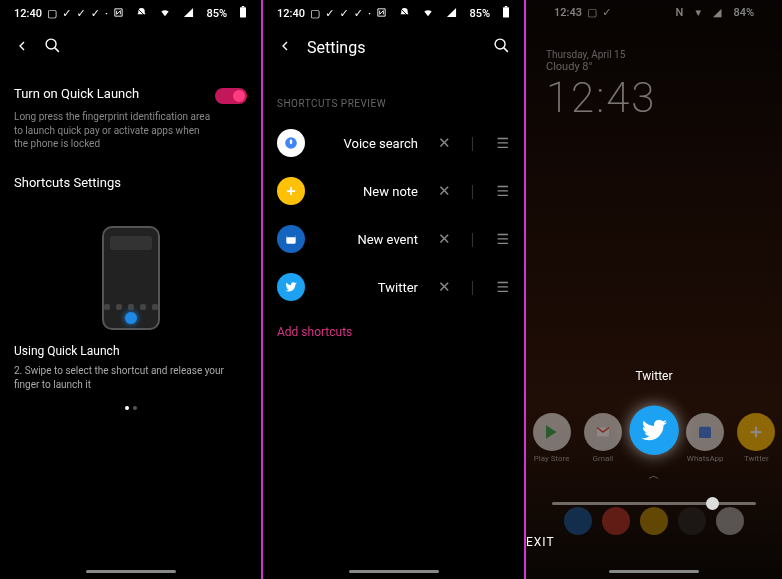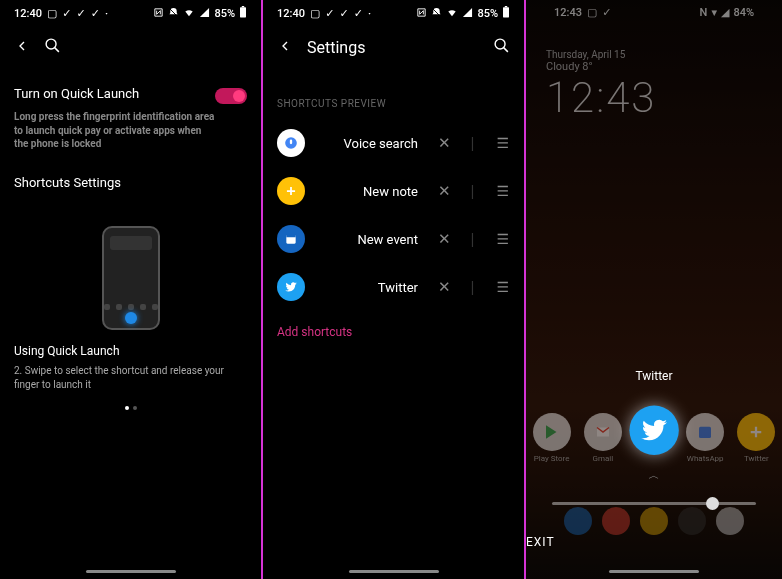--- a/index.html
+++ b/index.html
@@ -28,37 +28,37 @@
 .status-bar {
   display: flex;
   justify-content: space-between;
   align-items: center;
   padding: 6px 14px 2px 14px;
   font-size: 11px;
   font-weight: 500;
   text-align: right;
 }
 .status-left { display: flex; align-items: center; gap: 5px; }
-.status-right { display: flex; align-items: center; gap: 4px; }
+.status-right { display: flex; align-items: center; gap: 12px; }
 .header {
   display: flex;
   align-items: center;
   padding: 14px 14px;
   gap: 14px;
 }
 .header-title { font-size: 16px; font-weight: 400; flex: 1; }
 .content { padding: 0 14px; }
 .setting-row {
   display: flex;
   align-items: flex-start;
   padding: 14px 0 8px 0;
 }
 .setting-text { flex: 1; }
 .setting-title { font-size: 13px; color: #fff; margin-bottom: 9px; }
-.setting-desc { font-size: 10px; color: #888; line-height: 1.35; font-weight: bold; }
+.setting-desc { font-size: 10px; color: #888; line-height: 1.35; }
 .toggle {
   width: 32px;
   height: 16px;
   background: #c2185b;
   border-radius: 8px;
   position: relative;
   margin-top: 2px;
 }
 .toggle::after {
   content: '';

